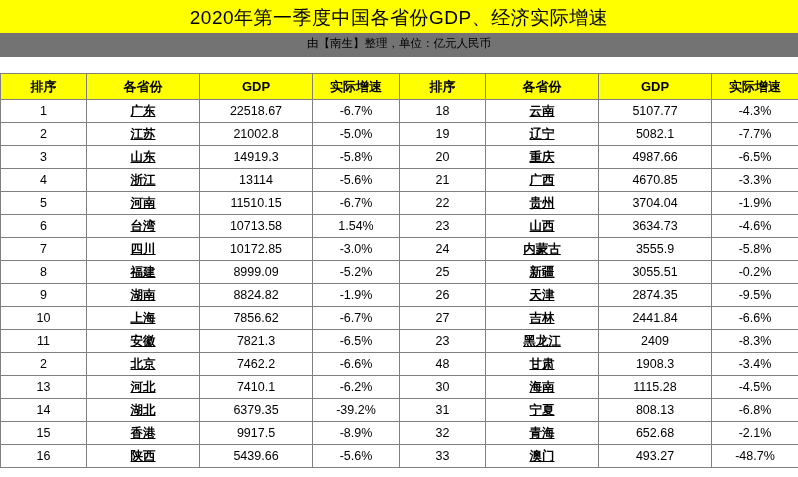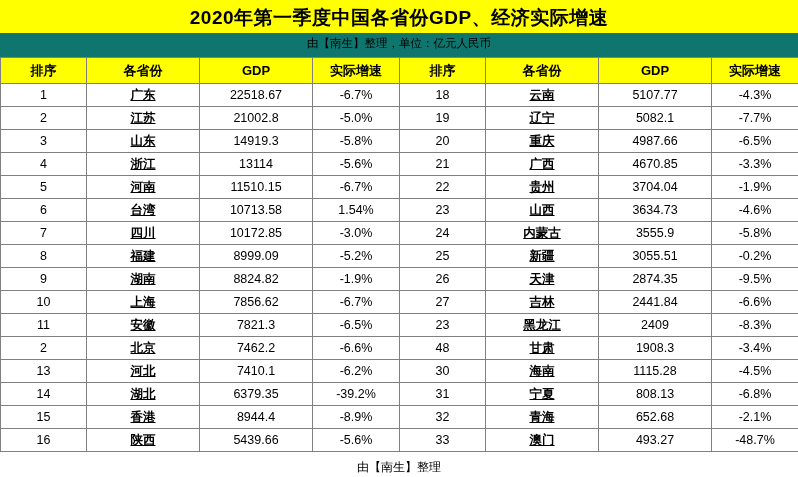--- a/index.html
+++ b/index.html
@@ -21,39 +21,40 @@
     display: flex;
     flex-direction: column;
   }
   .title-bar {
     background: #ffff00;
     text-align: center;
     padding: 6px 0 3px 0;
   }
   .title-text {
     font-size: 19px;
-    font-weight: bold;
+    font-weight: normal;
     color: #000000;
     letter-spacing: 0.5px;
     line-height: 24px;
   }
   .subtitle-bar {
-    background: #0f766e;
+    background: #737373;
     text-align: center;
     padding: 2px 0 6px 0;
   }
   .subtitle-text {
     font-size: 11.5px;
     color: #000000;
     line-height: 16px;
   }
   table.grid {
     border-collapse: collapse;
     width: 798px;
     table-layout: fixed;
+    margin-top: 16px;
   }
   table.grid th, table.grid td {
     border: 1px solid #808080;
     text-align: center;
     vertical-align: middle;
     font-size: 12.5px;
     color: #000000;
     height: 22px;
     padding: 0;
     overflow: hidden;
@@ -258,21 +259,21 @@
           <td class="gdp">6379.35</td>
           <td class="rate">-39.2%</td>
           <td class="rank">31</td>
           <td class="prov">宁夏</td>
           <td class="gdp">808.13</td>
           <td class="rate">-6.8%</td>
         </tr>
       <tr>
           <td class="rank">15</td>
           <td class="prov">香港</td>
-          <td class="gdp">8944.4</td>
+          <td class="gdp">9917.5</td>
           <td class="rate">-8.9%</td>
           <td class="rank">32</td>
           <td class="prov">青海</td>
           <td class="gdp">652.68</td>
           <td class="rate">-2.1%</td>
         </tr>
       <tr>
           <td class="rank">16</td>
           <td class="prov">陕西</td>
           <td class="gdp">5439.66</td>

